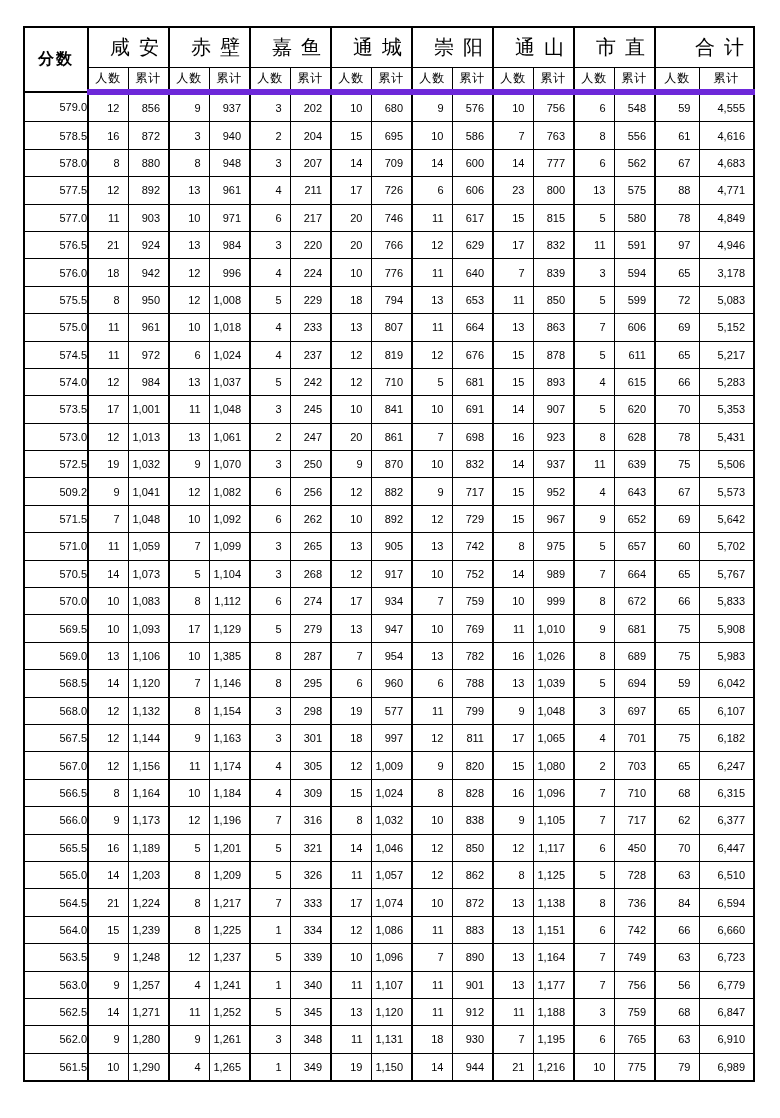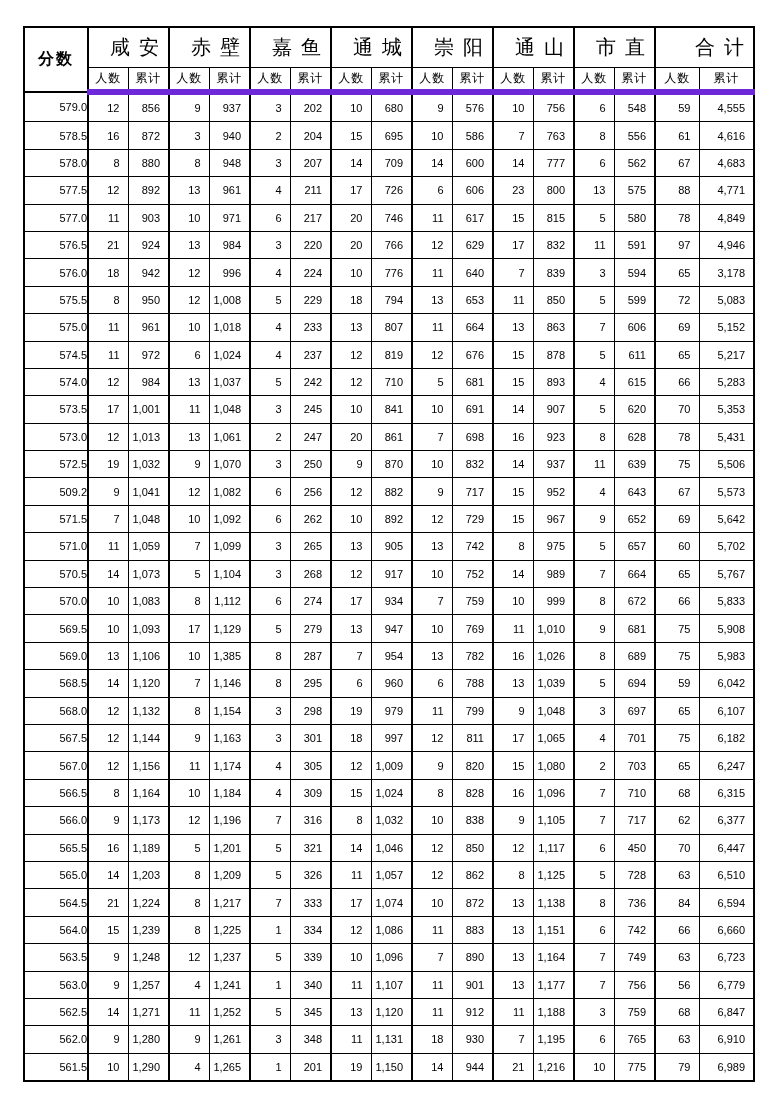--- a/index.html
+++ b/index.html
@@ -565,21 +565,21 @@
         </tr>
         <tr>
           <td class="cell-score">568.0</td>
           <td class="cell-num g-start">12</td>
           <td class="cell-num">1,132</td>
           <td class="cell-num g-start">8</td>
           <td class="cell-num">1,154</td>
           <td class="cell-num g-start">3</td>
           <td class="cell-num">298</td>
           <td class="cell-num g-start">19</td>
-          <td class="cell-num">979</td>
+          <td class="cell-num">577</td>
           <td class="cell-num g-start">11</td>
           <td class="cell-num">799</td>
           <td class="cell-num g-start">9</td>
           <td class="cell-num">1,048</td>
           <td class="cell-num g-start">3</td>
           <td class="cell-num">697</td>
           <td class="cell-num g-start">65</td>
           <td class="cell-num">6,107</td>
         </tr>
         <tr>
@@ -810,21 +810,21 @@
           <td class="cell-num g-start">63</td>
           <td class="cell-num">6,910</td>
         </tr>
         <tr>
           <td class="cell-score">561.5</td>
           <td class="cell-num g-start">10</td>
           <td class="cell-num">1,290</td>
           <td class="cell-num g-start">4</td>
           <td class="cell-num">1,265</td>
           <td class="cell-num g-start">1</td>
-          <td class="cell-num">201</td>
+          <td class="cell-num">349</td>
           <td class="cell-num g-start">19</td>
           <td class="cell-num">1,150</td>
           <td class="cell-num g-start">14</td>
           <td class="cell-num">944</td>
           <td class="cell-num g-start">21</td>
           <td class="cell-num">1,216</td>
           <td class="cell-num g-start">10</td>
           <td class="cell-num">775</td>
           <td class="cell-num g-start">79</td>
           <td class="cell-num">6,989</td>

